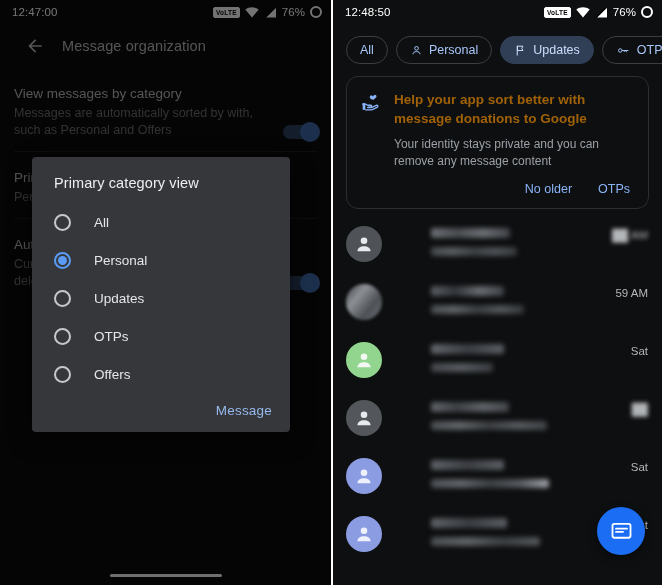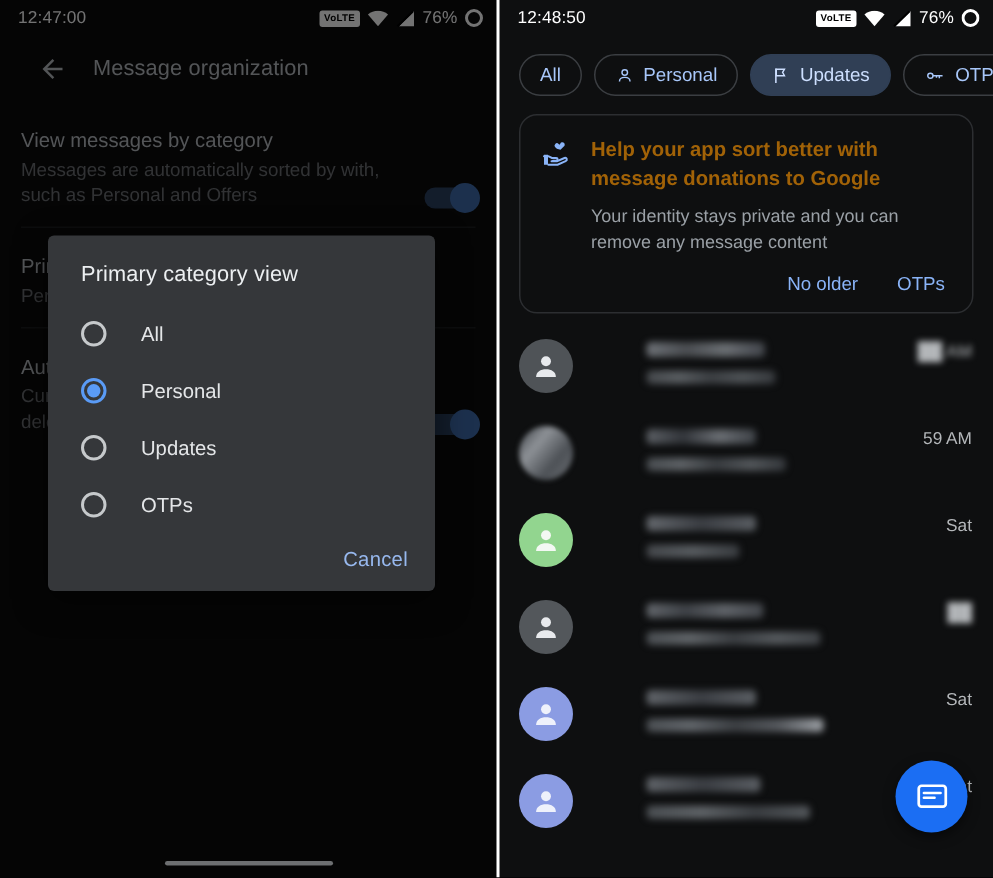--- a/index.html
+++ b/index.html
@@ -198,23 +198,27 @@
         <span class="radio-label">Personal</span>
       </div>
       <div class="radio-row">
         <span class="radio"></span>
         <span class="radio-label">Updates</span>
       </div>
       <div class="radio-row">
         <span class="radio"></span>
         <span class="radio-label">OTPs</span>
       </div>
+      <div class="radio-row">
+        <span class="radio"></span>
+        <span class="radio-label">Offers</span>
+      </div>
 
       <div class="dialog-actions">
-        <span class="dialog-btn">Cancel</span>
+        <span class="dialog-btn">Message</span>
       </div>
     </div>
 
     <div class="gesturebar"></div>
   </div>
 
   <div class="phone right">
 
     <div class="statusbar">
       <span>12:48:50</span>

